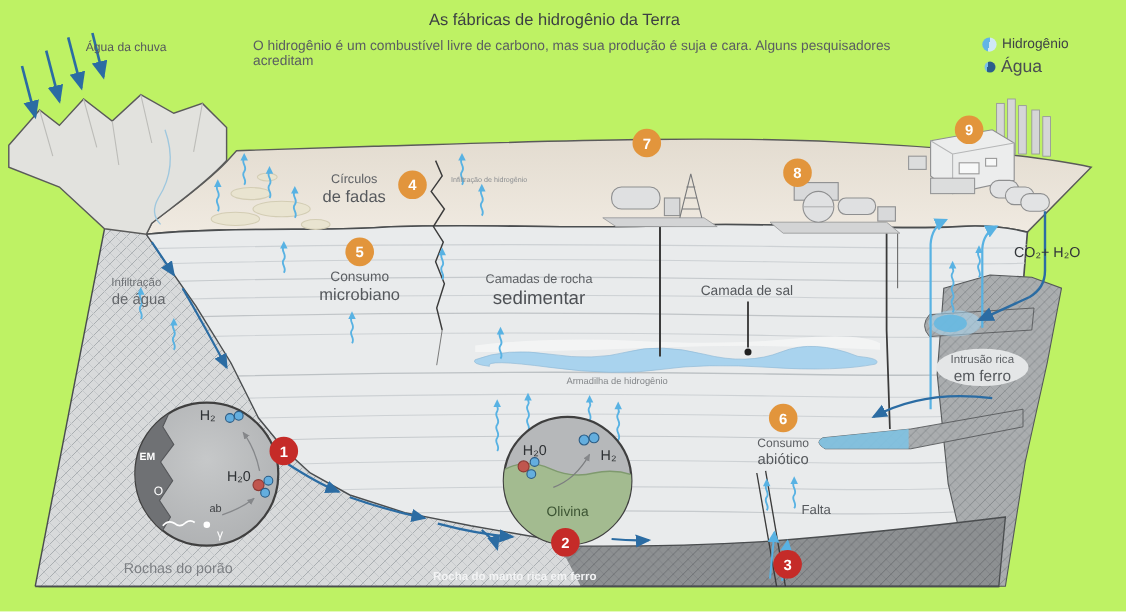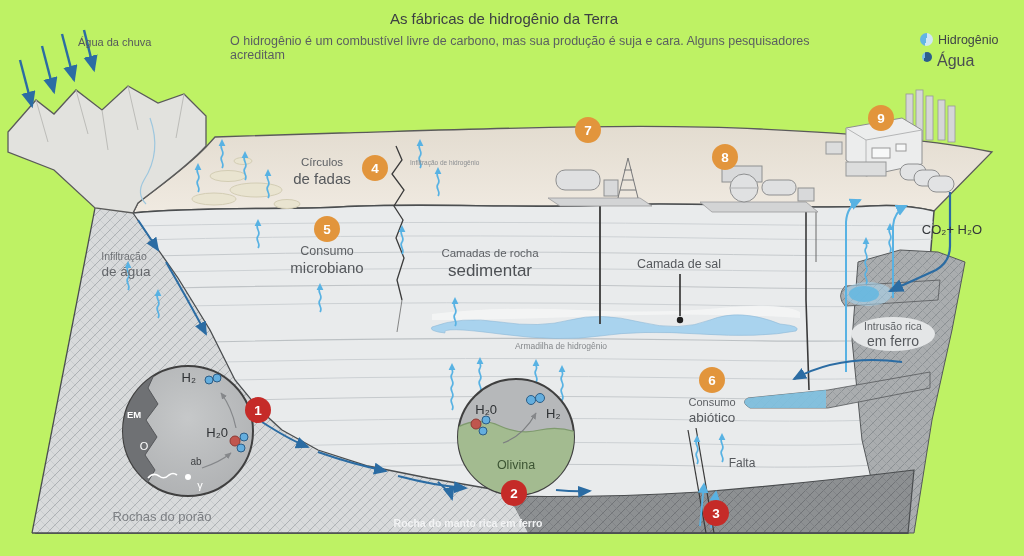--- a/index.html
+++ b/index.html
@@ -6,21 +6,21 @@
   .stage{
     position:relative;width:1024px;height:556px;overflow:hidden;
     background:#bef264;
     font-family:"Liberation Sans","DejaVu Sans",sans-serif;
   }
   .hdr-title{position:absolute;left:218px;top:10px;width:572px;text-align:center;
     font-size:15px;color:#3d4043;}
   .hdr-sub{position:absolute;left:218px;width:600px;font-size:12.5px;color:#5a5e61;margin-left:12px;}
   .sub1{top:34px}.sub2{top:58px}
   .legend{position:absolute;left:893px;top:33px;}
-  .legend-row{display:flex;align-items:flex-start;margin-bottom:5px;margin-left:27px;}
+  .legend-row{display:flex;align-items:center;margin-bottom:5px;}
   .lg-ico-h{width:13px;height:13px;border-radius:50%;margin-right:5px;
     background:linear-gradient(100deg,#62b5e5 48%,#cfe8f6 48%);}
   .lg-ico-w{width:10px;height:10px;border-radius:50%;margin-right:5px;margin-left:2px;
     background:linear-gradient(100deg,#79c0e8 30%,#2b5e8c 30%);}
   .lg-txt-h{font-size:12.5px;color:#3f4346;}
   .lg-txt-w{font-size:16px;color:#4a4e52;}
   svg{position:absolute;left:0;top:0;}
   svg text{font-family:"Liberation Sans","DejaVu Sans",sans-serif;}
 </style>
 </head>

